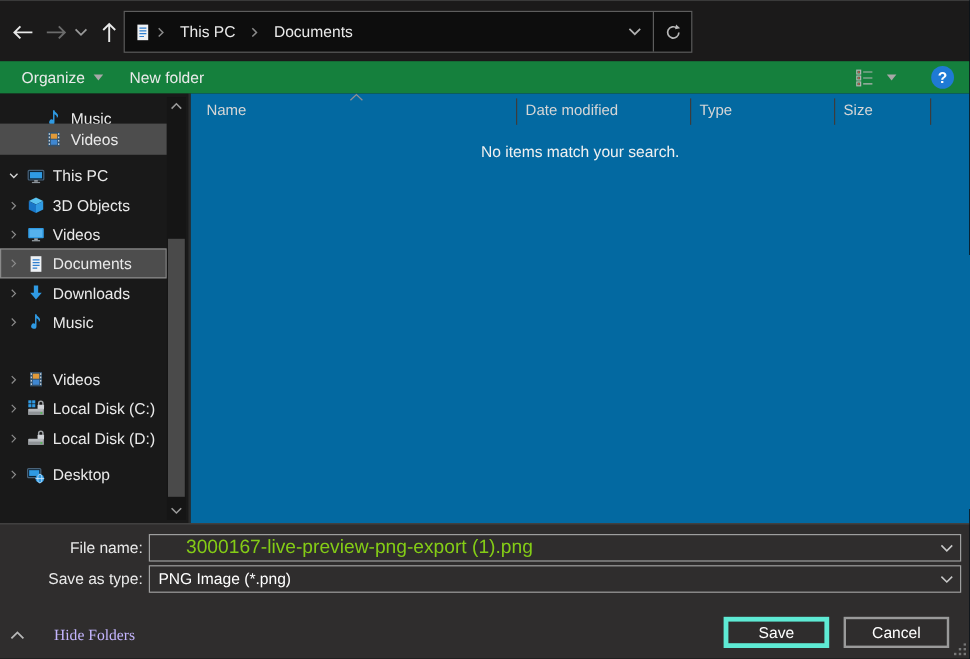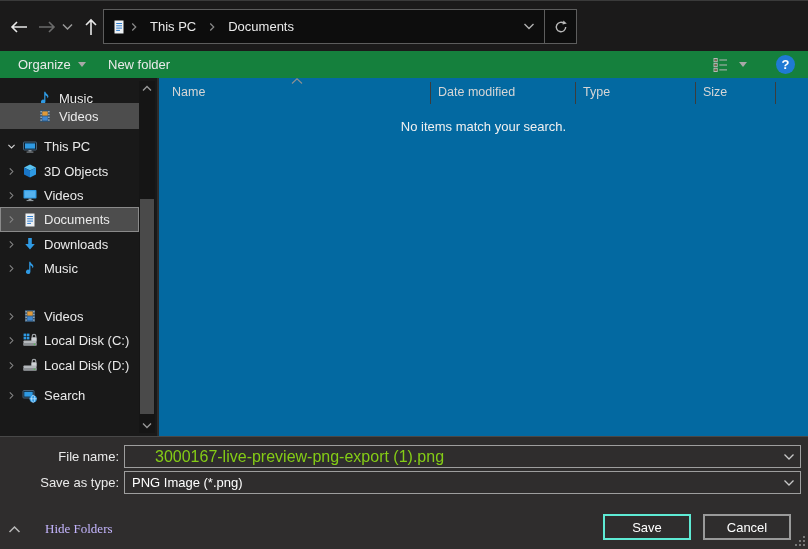--- a/index.html
+++ b/index.html
@@ -78,21 +78,21 @@
     flex:1;background:transparent;border:none;outline:none;color:#84cc16;
     font-family:"Liberation Sans", sans-serif;font-size:16px;padding:0 7px;margin-left:23px;
   }
   .field .val{flex:1;padding:0 7px;}
   .field .dd{flex:none;margin-right:4px;}
   .hide-folders{position:absolute;left:8px;top:84px;display:flex;align-items:center;gap:24px;color:#c4b5fd;font-family:Liberation Serif, serif;}
   .btn{
     position:absolute;top:77px;width:88px;height:26px;background:#2f2d2d;color:#fff;
     display:flex;align-items:center;justify-content:center;font-size:13px;
   }
-  .btn-save{left:603px;border:2px solid #5eead4;}
+  .btn-save{left:603px;border:4px solid #5eead4;}
   .btn-cancel{left:703px;border:2px solid #9a9a9a;}
   .grip{position:absolute;left:795px;top:99px;}
 </style>
 </head>
 <body>
 
 <div class="window">
 
   <div class="toolbar">
     <div class="navbtn" style="left:6px">
@@ -370,21 +370,21 @@
       </span>
       <svg class="ic" viewBox="0 0 16 16">
         <rect x="1" y="2.5" width="11" height="7.5" rx="0.8" fill="#0c2233" stroke="#49637a"></rect>
         <rect x="2.3" y="3.8" width="8.4" height="4.8" fill="#2f9ae3"></rect>
         <circle cx="11.2" cy="10.8" r="3.6" fill="#2f9ae3"></circle>
         <g stroke="#cfe9ff" stroke-width="0.7" fill="none">
             <ellipse cx="11.2" cy="10.8" rx="1.7" ry="3.6"></ellipse>
             <line x1="7.6" y1="10.8" x2="14.8" y2="10.8"></line>
           </g>
       </svg>
-      <span class="tree-label">Search</span>
+      <span class="tree-label">Desktop</span>
     </div>
 
     <div class="sb-scroll">
       <div class="sb-arrow" style="top:0">
         <svg width="10" height="7" viewBox="0 0 10 7">
             <path d="M1 5.5 5 1.5 9 5.5" stroke="#9a9a9a" stroke-width="1.3" fill="none"></path>
           </svg>
       </div>
       <div class="sb-thumb"></div>
       <div class="sb-arrow" style="bottom:0">

